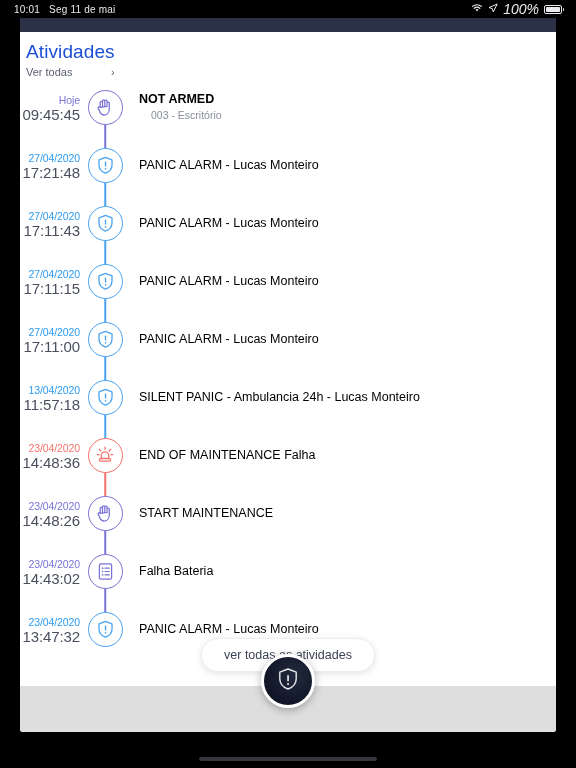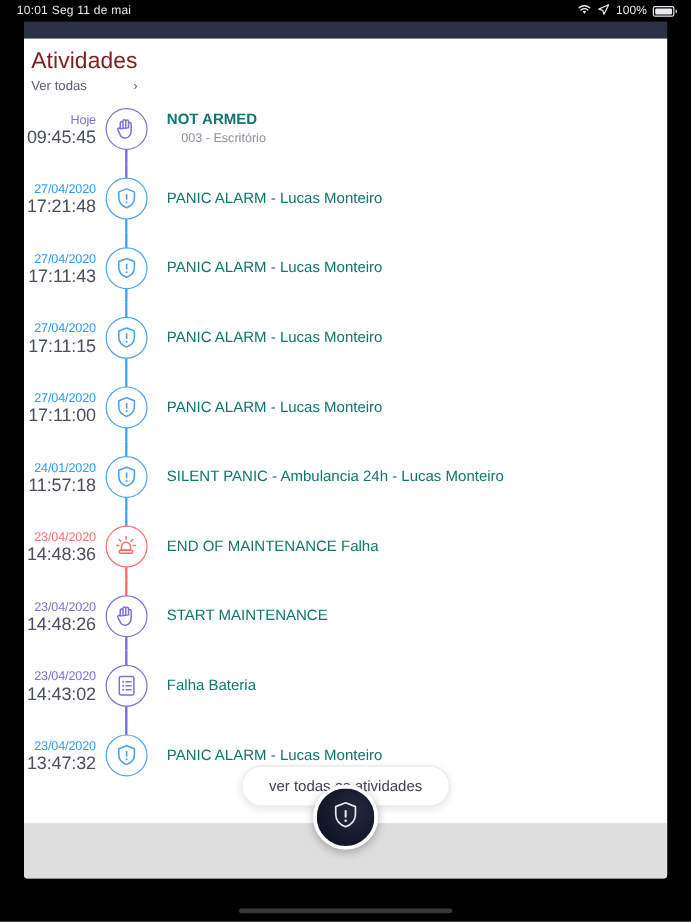--- a/index.html
+++ b/index.html
@@ -15,25 +15,25 @@
     background:#000;
     box-sizing:border-box;
   }
   
   .statusbar{
     position:absolute;left:0;top:0;width:576px;height:18px;
     display:flex;align-items:center;
     color:#e9eaee;font-size:10px;
     padding:0 14px;box-sizing:border-box;
   }
-  .sb-left{display:flex;gap:3px;}
+  .sb-left{display:flex;gap:9px;}
   .sb-time{font-size:10px;letter-spacing:.2px;}
   .sb-date{font-size:10px;letter-spacing:.2px;}
   .sb-right{margin-left:auto;display:flex;align-items:center;gap:5px;}
-  .sb-pct{font-size:10px;}
+  .sb-pct{font-size:14px;font-style:italic;}
   .batt{
     width:18px;height:9px;border:1px solid #e9eaee;border-radius:2px;
     position:relative;box-sizing:border-box;padding:1px;
   }
   .batt::after{
     content:"";position:absolute;right:-3px;top:2.5px;width:1.5px;height:3px;
     background:#e9eaee;border-radius:0 1px 1px 0;
   }
   .batt i{display:block;width:100%;height:100%;background:#e9eaee;border-radius:1px;}
 
@@ -45,21 +45,21 @@
 
   
   .panel{
     position:absolute;left:20px;top:32px;width:536px;height:700px;
     background:#ffffff;overflow:hidden;
     border-radius:0 0 3px 3px;
   }
 
   .title-wrap{position:absolute;left:6px;top:9px;}
   .title{
-    font-size:19px;color:#7f1d1d;font-weight:400;letter-spacing:.1px;
+    font-size:19px;color:#1d4ed8;font-weight:400;letter-spacing:.1px;
     line-height:22px;
   }
   .subtitle{
     margin-top:3px;font-size:11px;color:#5a6070;
     display:flex;align-items:center;gap:6px;line-height:13px;justify-content:space-between;
   }
   .chev{font-size:11px;color:#5a6070;}
 
   
   .timeline{position:absolute;left:0;top:46px;width:528px;}
@@ -84,21 +84,21 @@
   }
   .node{
     position:relative;z-index:2;
     width:33px;height:33px;border-radius:50%;
     border:1.4px solid #4aa3f0;background:#fff;
     display:flex;align-items:center;justify-content:center;
   }
   .node svg{display:block;}
 
   .textcol{flex:1;padding-left:9px;}
-  .evt{font-size:12.5px;color:#0f766e;line-height:15px;letter-spacing:0;}
+  .evt{font-size:12.5px;color:#000000;line-height:15px;letter-spacing:0;}
   .evt b{font-weight:700;}
   .evtsub{font-size:10.5px;color:#8a8f9c;line-height:13px;margin-top:2px;margin-left:12px;}
 
   
   .pillwrap{
     position:absolute;left:0;top:606px;width:536px;
     display:flex;justify-content:center;
   }
   .pill{
     background:#fff;border:1px solid #ececf1;border-radius:18px;
@@ -270,21 +270,21 @@
                 </svg>
               </span>
             </div>
           </div>
           <div class="textcol">
             <div class="evt">PANIC ALARM  -  Lucas Monteiro</div>
           </div>
         </div>
         <div class="row">
           <div class="datecol">
-            <span class="date" style="color:#2e9bf0">24/01/2020</span>
+            <span class="date" style="color:#2e9bf0">13/04/2020</span>
             <span class="time">11:57:18</span>
           </div>
           <div class="nodecol">
             <div class="connector" style="background:linear-gradient(to bottom, #4aa3f0 0%, #4aa3f0 48%, #4aa3f0 52%, #4aa3f0 100%)"></div>
             <div class="node" style="border-color:#4aa3f0">
               <span>
                 <svg width="17" height="19" viewBox="0 0 17 19">
                   <path d="M8.5 1.4 L15 3.9 V9 c0 3.8-2.8 6.8-6.5 8.1 C4.8 15.8 2 12.8 2 9 V3.9 Z" fill="none" stroke="#4aa3f0" stroke-width="1.3" stroke-linejoin="round"></path>
                   <rect x="7.85" y="5.6" width="1.35" height="5.1" rx=".67" fill="#4aa3f0"></rect>
                   <circle cx="8.52" cy="12.8" r=".85" fill="#4aa3f0"></circle>

